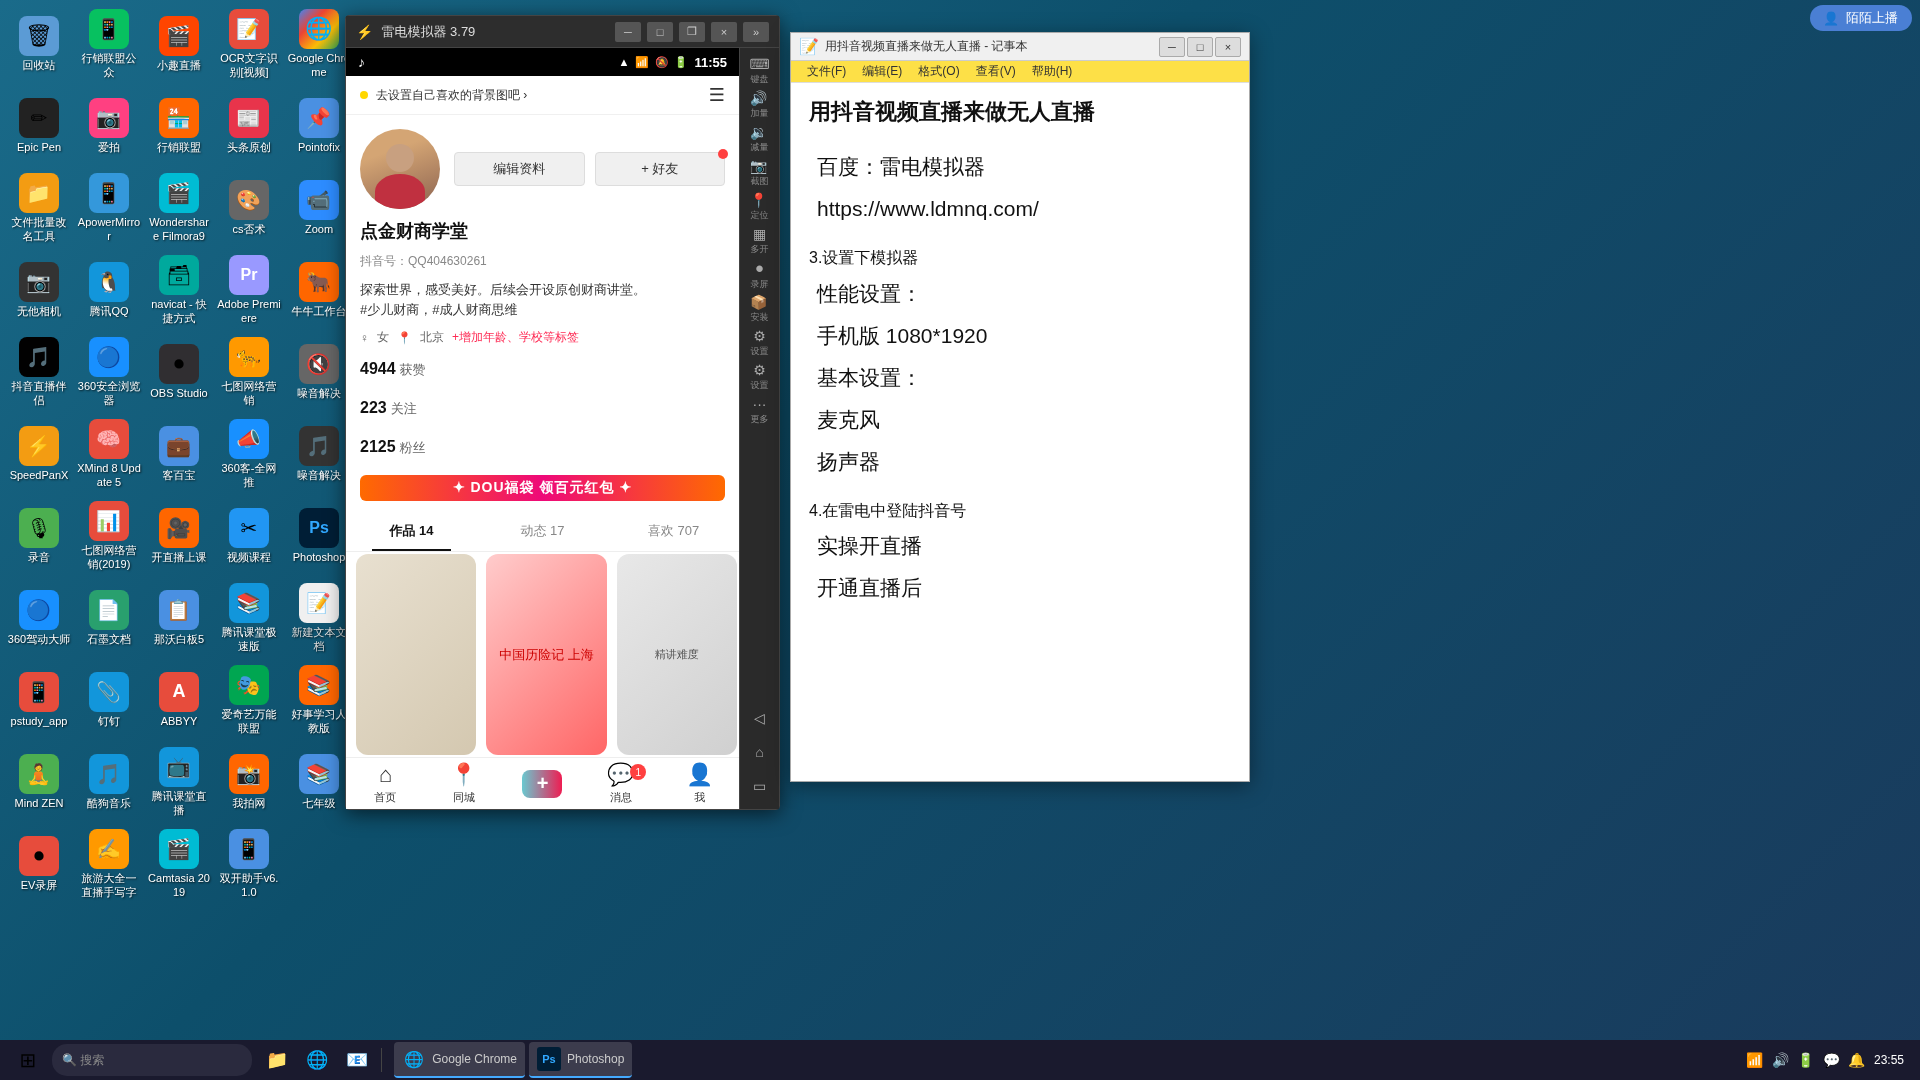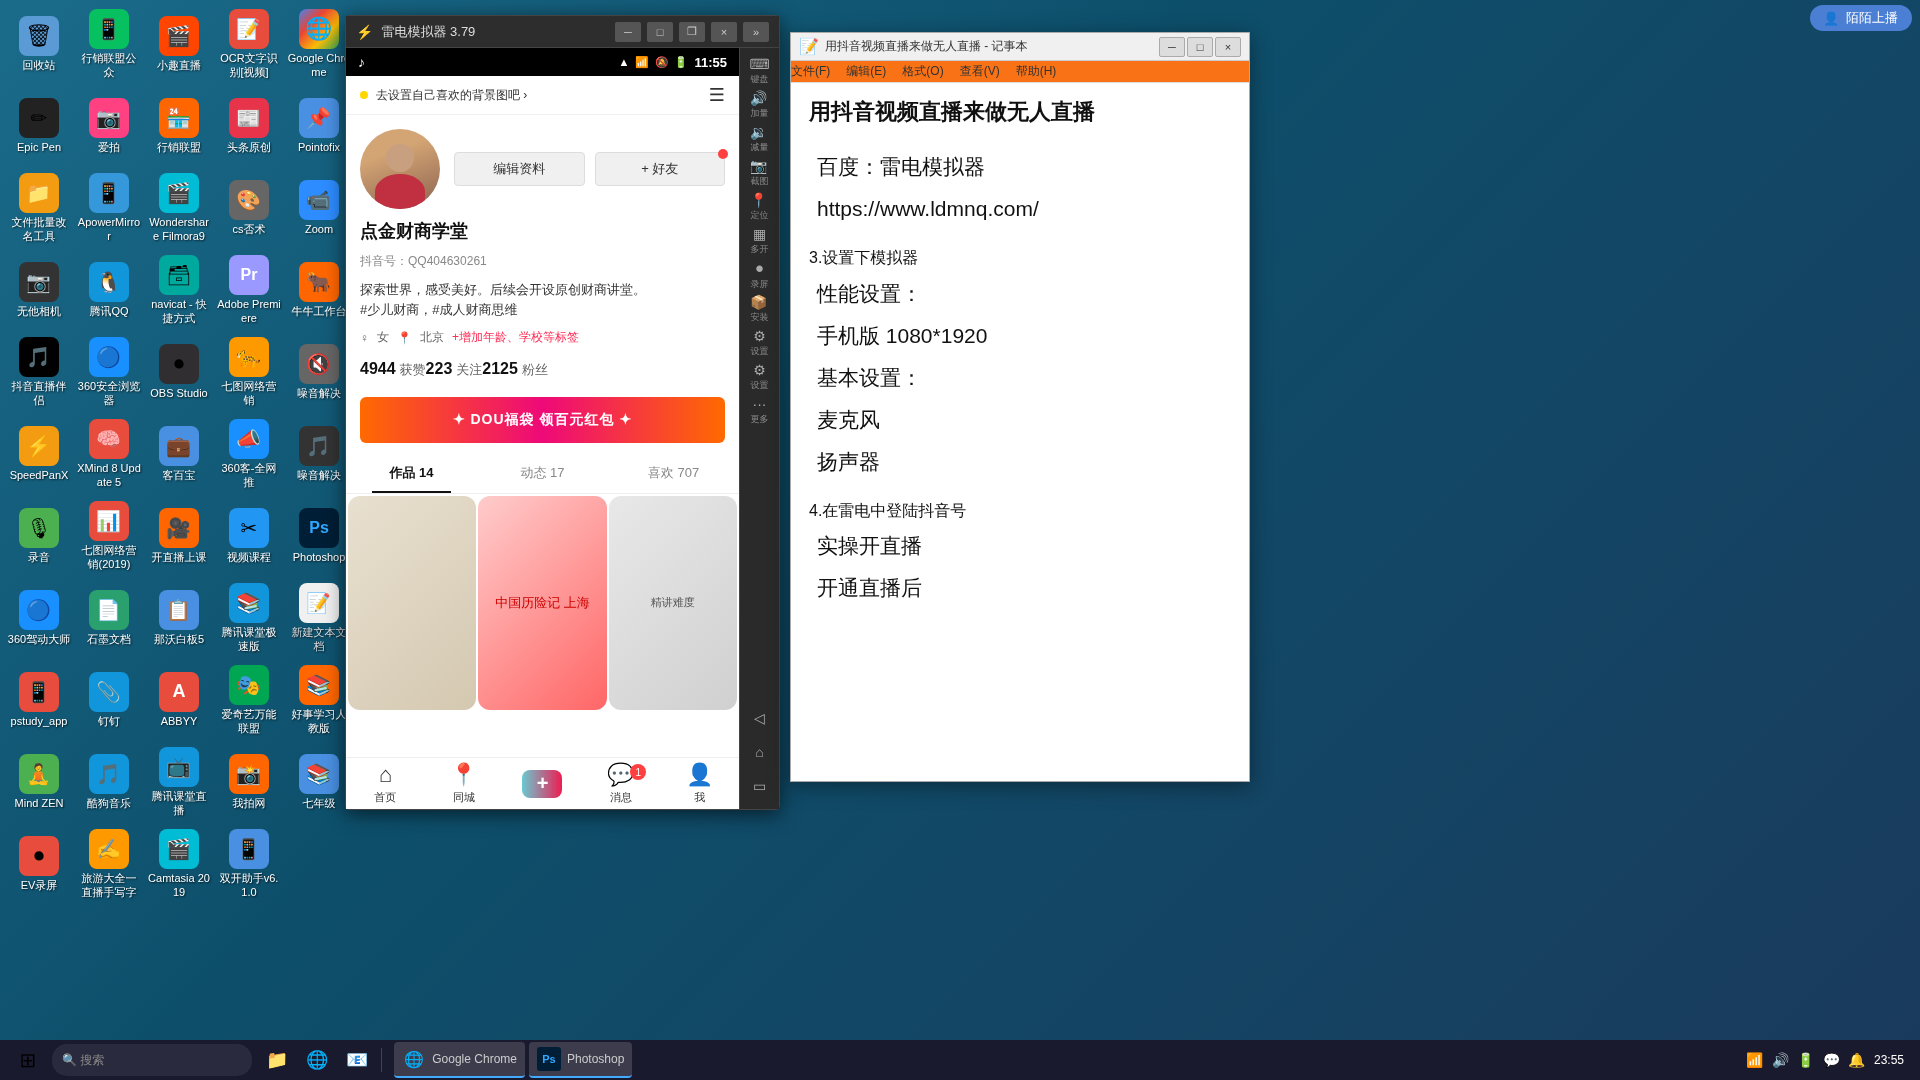--- a/index.html
+++ b/index.html
@@ -419,21 +419,23 @@
     }
 
     .tag-add {
       color: #fe2c55;
       font-size: 12px;
     }
 
     
     .profile-stats {
       display: flex;
+      gap: 20px;
       padding: 4px 0;
+      flex-direction: column;
     }
 
     .stat-item {
       display: flex;
       gap: 4px;
       align-items: baseline;
     }
 
     .stat-num {
       font-size: 16px;
@@ -501,20 +503,21 @@
       gap: 2px;
       padding: 2px;
     }
 
     .thumb {
       flex: 1;
       aspect-ratio: 0.6;
       background: #ccc;
       border-radius: 12px;
       overflow: hidden;
+      margin-left: 8px;
     }
 
     .thumb-1 { background: linear-gradient(135deg, #e8e0d0, #d4c8b0); }
     .thumb-2 { background: linear-gradient(135deg, #ffcccc, #ff6666); }
     .thumb-3 { background: linear-gradient(135deg, #e8e8e8, #d0d0d0); }
 
     
     .bottom-nav {
       height: 52px;
       background: #fff;
@@ -611,24 +614,24 @@
       font-size: 11px;
       cursor: pointer;
       display: flex;
       align-items: center;
       justify-content: center;
       color: #333;
     }
 
     .notepad-menubar {
       height: 22px;
-      background: #f97316;
-      display: flex;
-      align-items: center;
-      padding: 0 0;
+      background: #fde047;
+      display: flex;
+      align-items: center;
+      padding: 0 16px;
       gap: 16px;
       border-bottom: 1px solid #ddd;
     }
 
     .menu-item {
       font-size: 12px;
       color: #333;
       cursor: pointer;
     }
 

